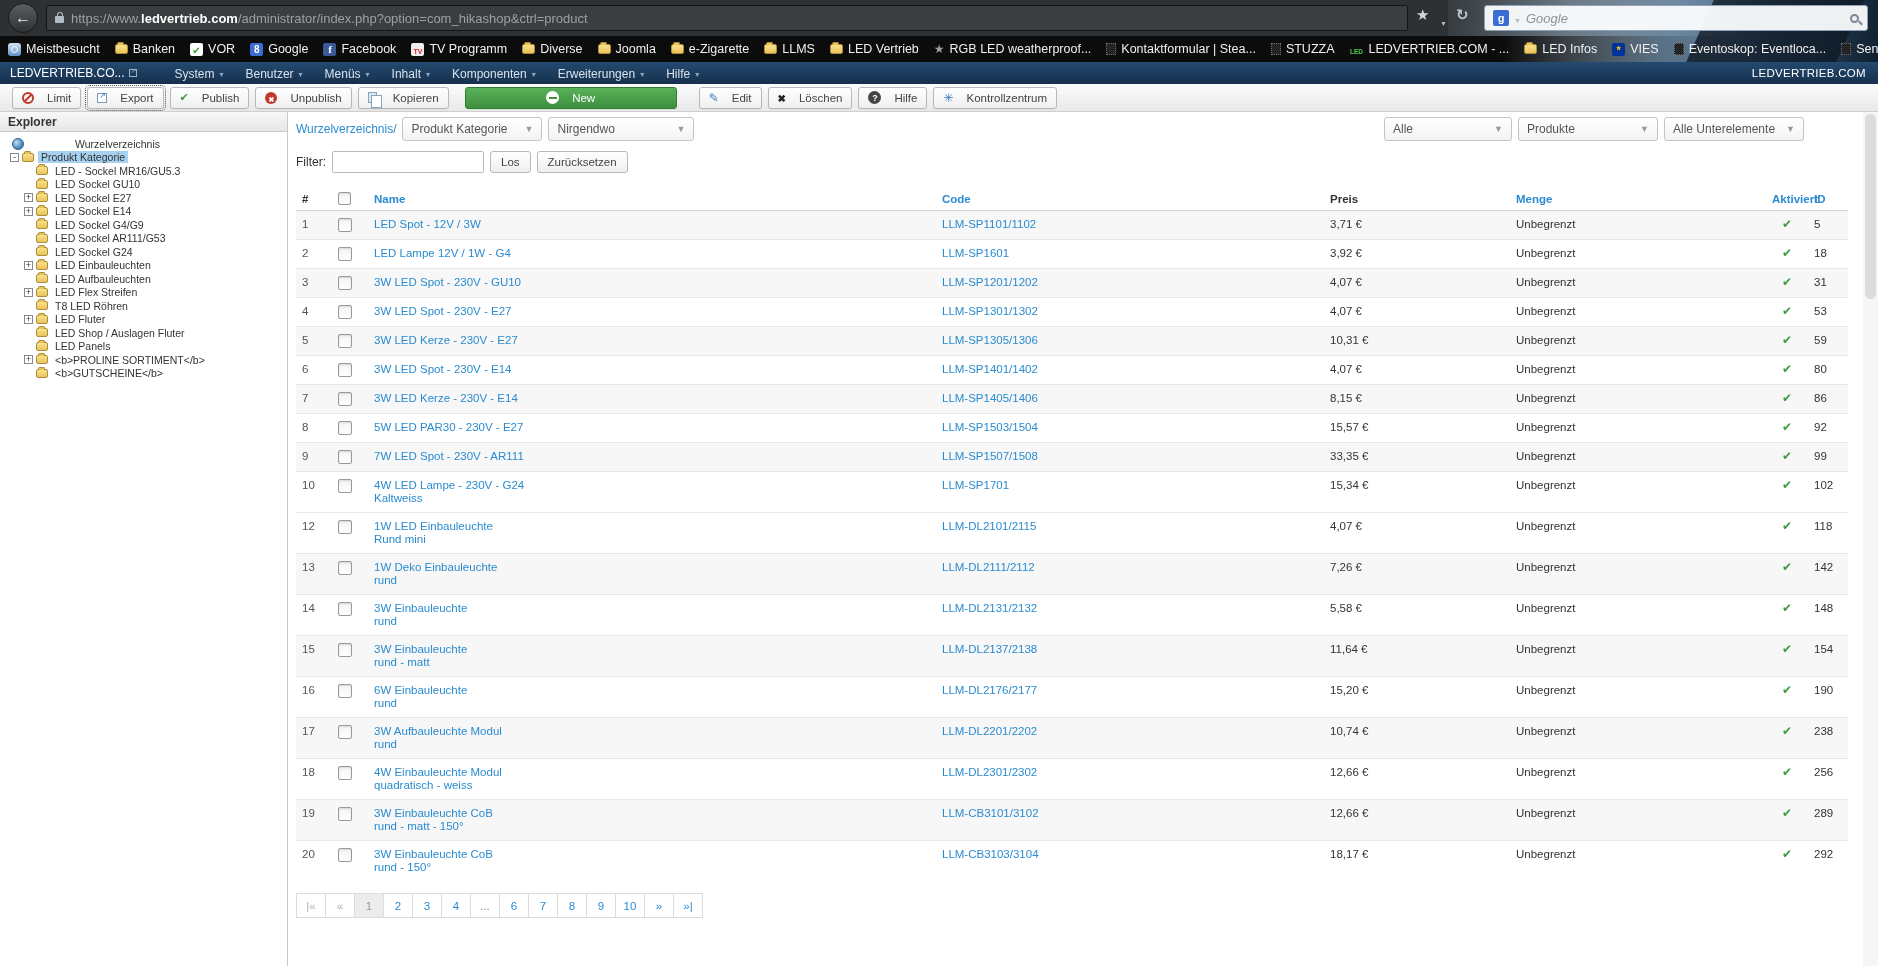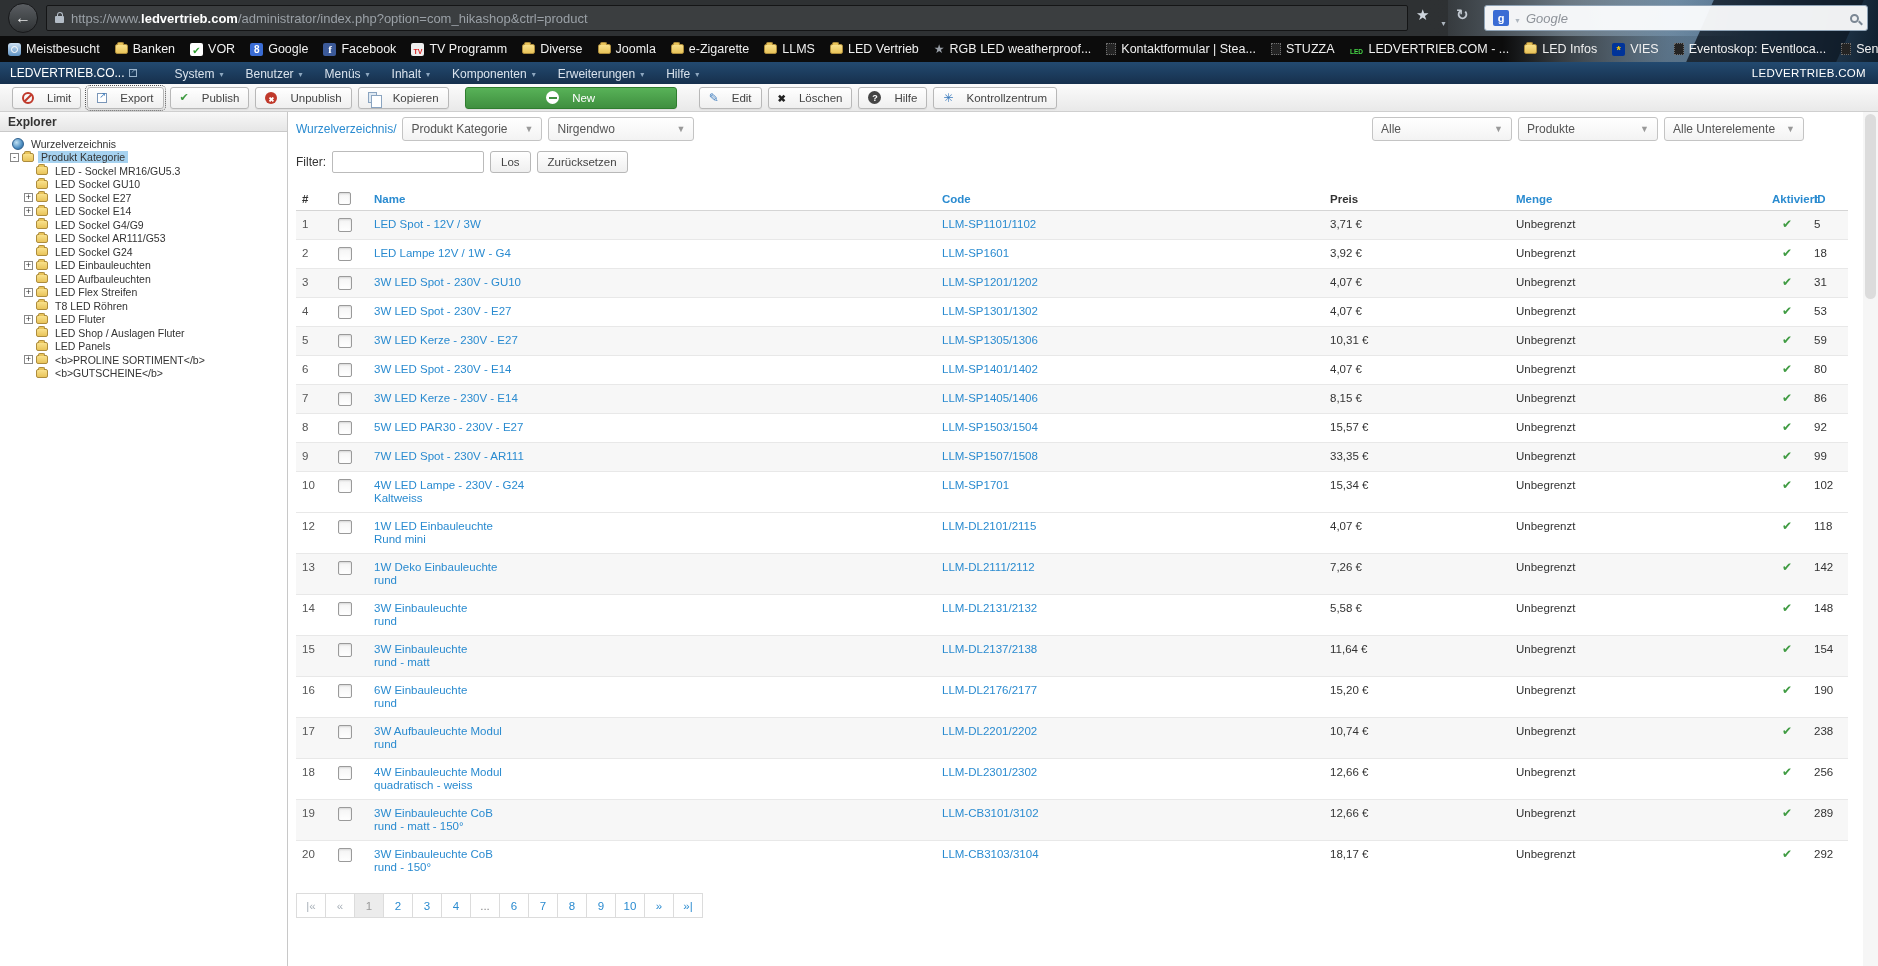--- a/index.html
+++ b/index.html
@@ -343,21 +343,21 @@
       <button class="tbtn">
         <span class="tico asterisk-icon"></span>
         <span>Kontrollzentrum</span>
       </button>
     </div>
 
   <div class="content">
     <div class="sidebar">
       <div class="explorer-header">Explorer</div>
       <div class="tree" id="tree">
-          <div class="tree-row" style="padding-left: 10px;">
+          <div class="tree-row" style="padding-left: 10px; gap: 44px;">
             <span class="globe-icon"></span>
             <span class="lbl">Wurzelverzeichnis</span>
           </div>
           <div class="tree-row" style="padding-left: 8px;">
             <span class="expander">-</span>
             <span class="folder-icon"></span>
             <span class="lbl selected">Produkt Kategorie</span>
           </div>
           <div class="tree-row" style="padding-left: 22px;">
             <span class="exp-blank"></span>
@@ -447,21 +447,21 @@
         <span class="breadcrumb">Wurzelverzeichnis/</span>
         <span class="select" style="width:140px">
           <span>Produkt Kategorie</span>
           <span class="sel-caret">▼</span>
         </span>
         <span class="select" style="width:146px">
           <span>Nirgendwo</span>
           <span class="sel-caret">▼</span>
         </span>
         <span class="right-selects" id="right-selects">
-            <span class="select" style="width: 140px; margin-left: 8px;">
+            <span class="select" style="width: 128px; margin-left: 8px;">
               <span>Alle</span>
               <span class="sel-caret">▼</span>
             </span>
             <span class="select" style="width: 140px;">
               <span>Produkte</span>
               <span class="sel-caret">▼</span>
             </span>
             <span class="select" style="width: 140px;">
               <span>Alle Unterelemente</span>
               <span class="sel-caret">▼</span>

